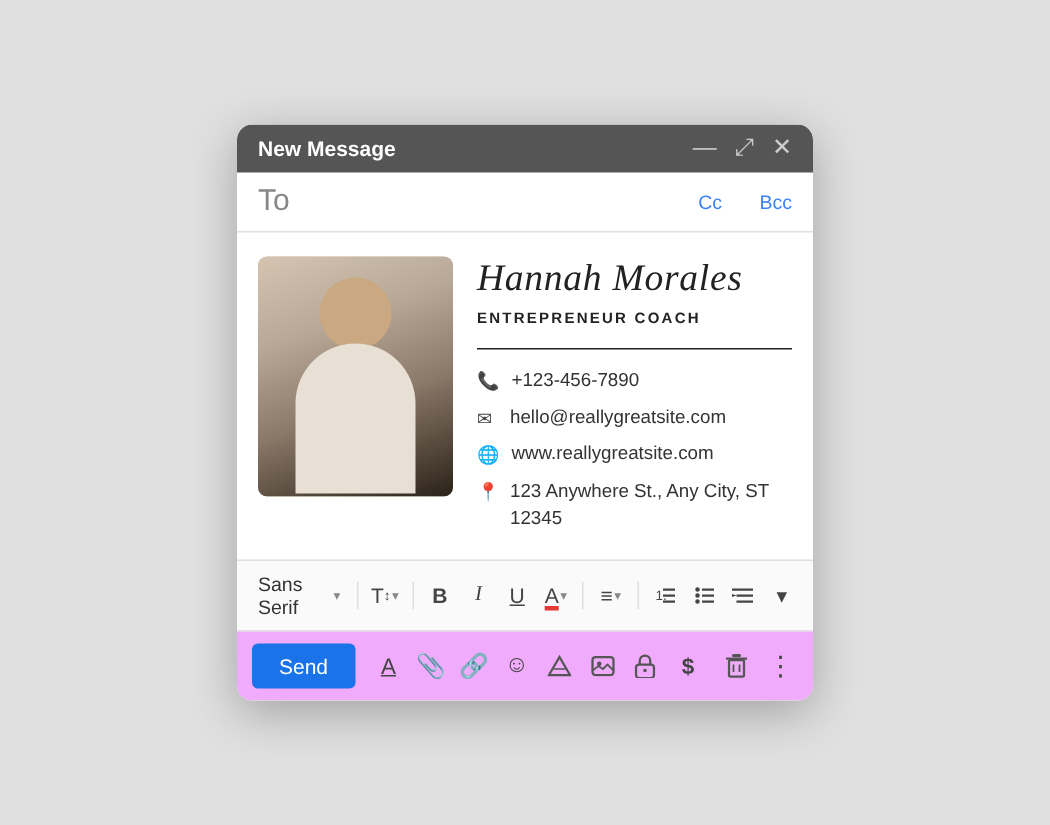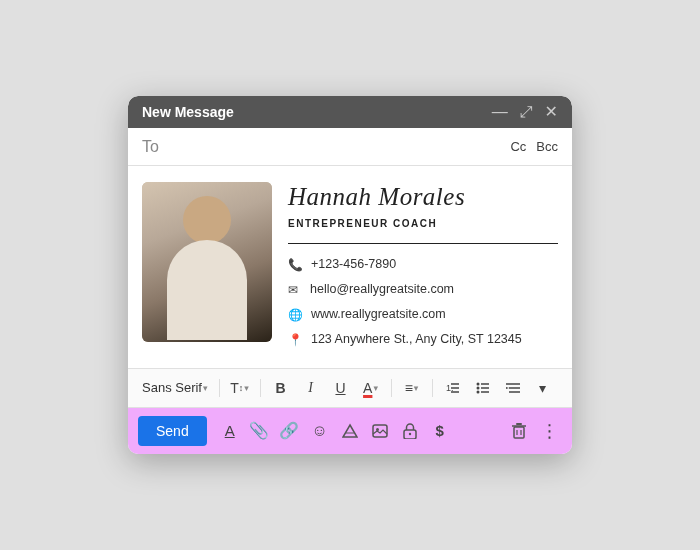--- a/index.html
+++ b/index.html
@@ -7,21 +7,21 @@
     body {
       background: #e0e0e0;
       display: flex;
       align-items: center;
       justify-content: center;
       height: 100vh;
       font-family: 'Arial', sans-serif;
     }
 
     .modal {
-      width: 444px;
+      width: 384px;
       background: #fff;
       border-radius: 10px;
       box-shadow: 0 8px 32px rgba(0,0,0,0.28);
       overflow: hidden;
       display: flex;
       flex-direction: column;
     }
 
     
     .title-bar {
@@ -52,36 +52,36 @@
     
     .field-row {
       display: flex;
       align-items: center;
       padding: 8px 14px;
       border-bottom: 1px solid #e0e0e0;
       min-height: 38px;
     }
     .field-label {
       color: #888;
-      font-size: 16px;
+      font-size: 20px;
       min-width: 52px;
     }
     .field-input {
       flex: 1;
       border: none;
       outline: none;
       font-size: 14px;
       color: #333;
       background: transparent;
     }
     .field-cc {
-      color: #404040;
+      color: #3b82f6;
       font-size: 13px;
       display: flex;
-      gap: 10px;
+      gap: 25px;
       margin-left: 16px;
     }
     .field-cc span {
       cursor: pointer;
     }
 
     
     .signature-area {
       display: flex;
       gap: 16px;

